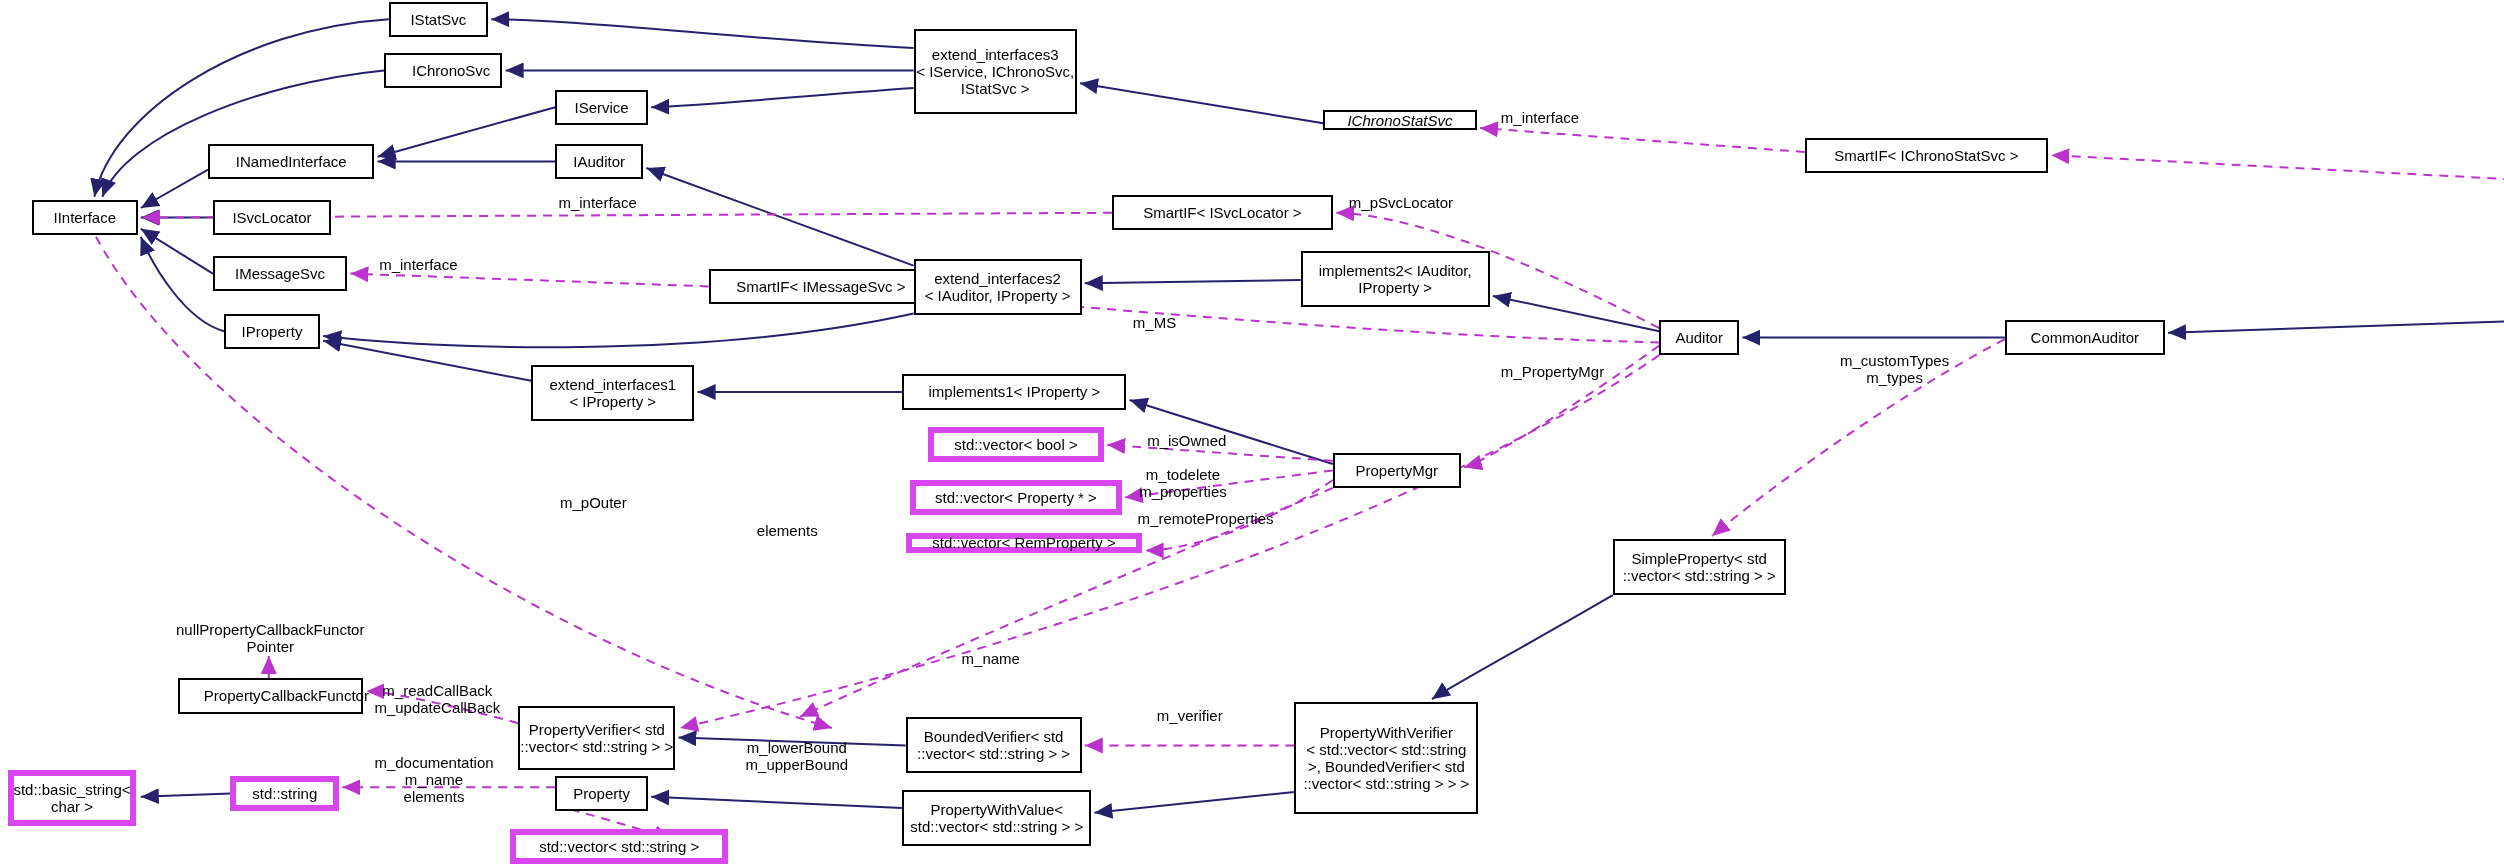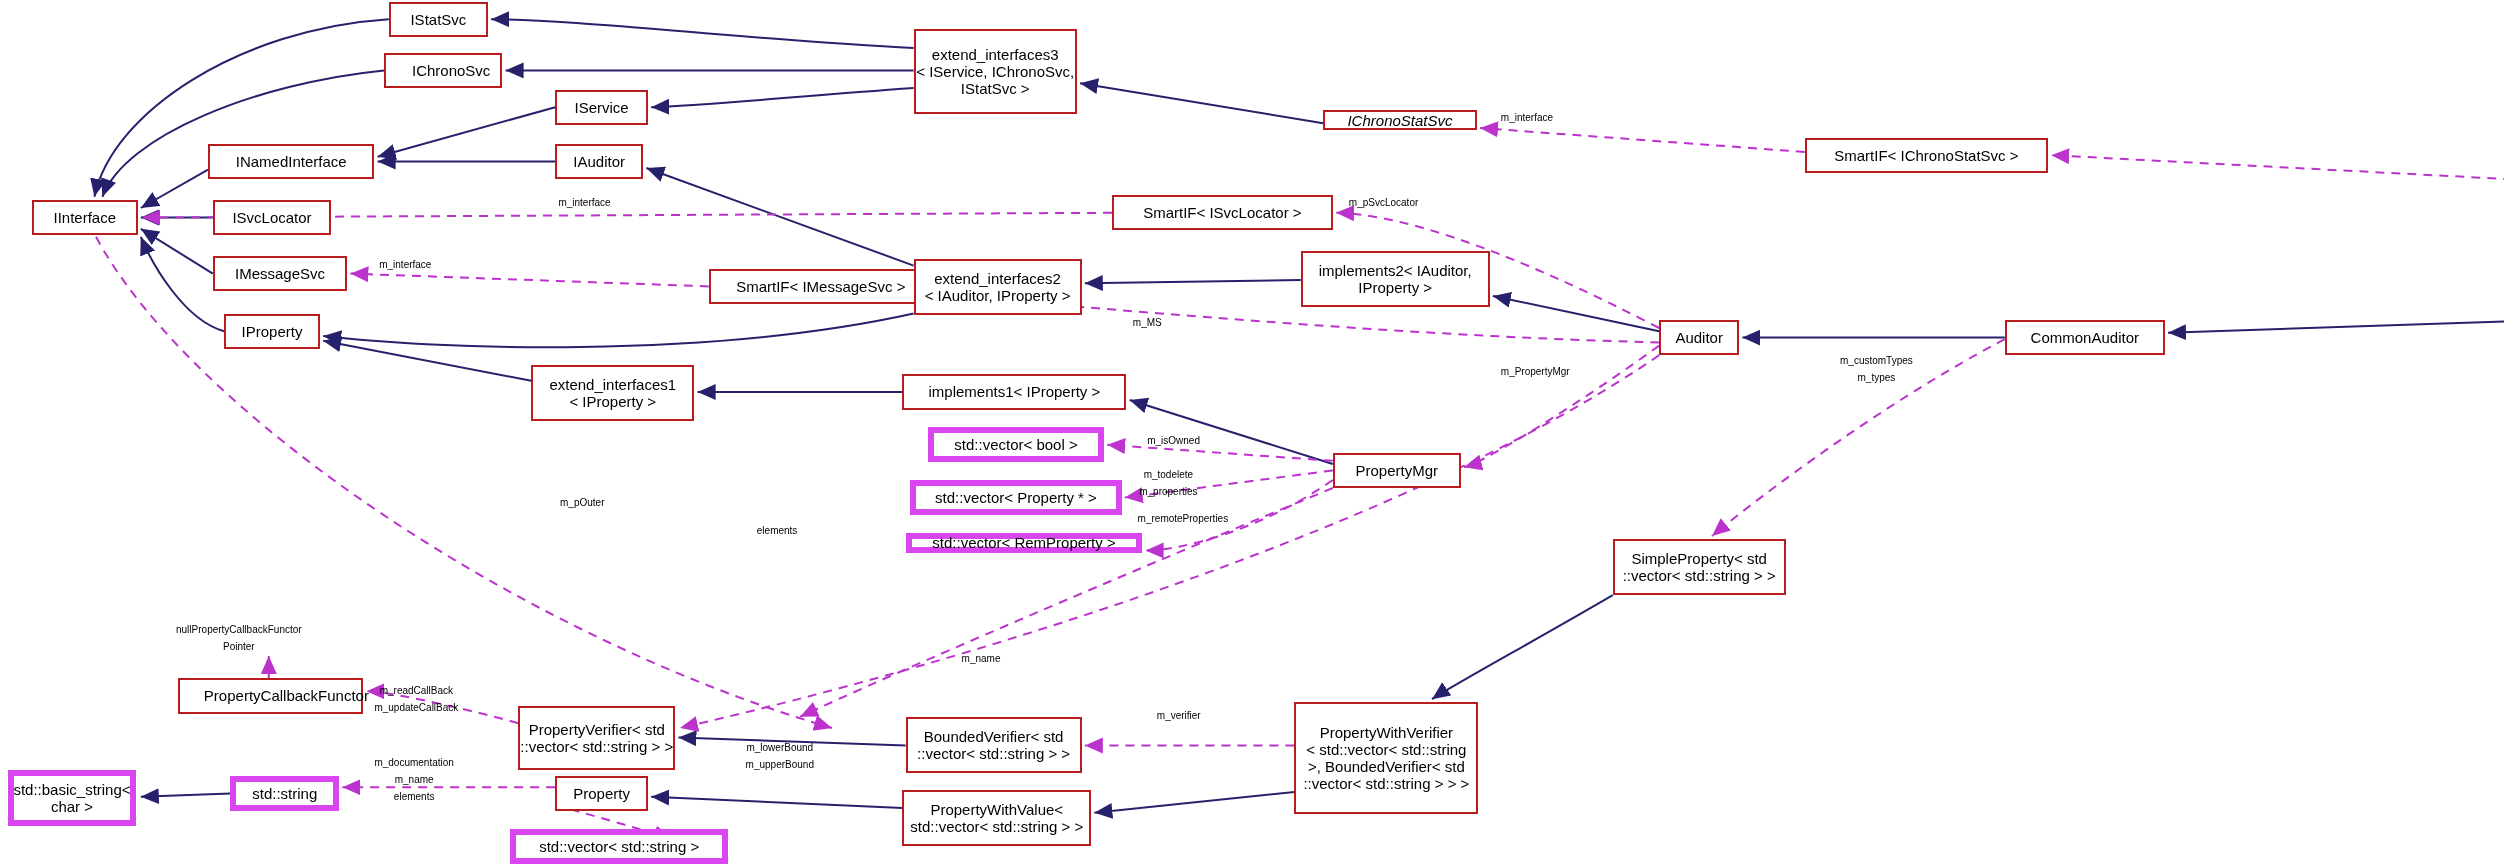--- a/index.html
+++ b/index.html
@@ -3,22 +3,22 @@
 <meta charset="utf-8">
 <style>
   html,body{margin:0;padding:0;background:#ffffff;}
   #canvas{position:relative;width:2504px;height:864px;background:#ffffff;
           font-family:"Liberation Sans", sans-serif;overflow:hidden;}
   svg.edges{position:absolute;left:0;top:0;width:2504px;height:864px;pointer-events:none;}
   .node{position:absolute;box-sizing:border-box;border:6px solid #d946ef;
         background:#ffffff;color:#000000;font-size:15px;line-height:17px;
         text-align:center;display:flex;align-items:center;justify-content:center;
         white-space:pre;padding:1px 4px;}
-  .node.bold{border:2px solid #b91c1c;}
-  .elabel{position:absolute;font-size:10px;color:#000000;white-space:pre;
+  .node.bold{border:2px solid #000000;}
+  .elabel{position:absolute;font-size:15px;color:#000000;white-space:pre;
           line-height:17px;text-align:center;}
 </style>
 </head>
 <body>
 
 <div id="canvas">
 
   <svg class="edges" viewBox="0 0 2504 864">
     <defs>
       <marker id="arrInherit" markerWidth="11" markerHeight="11" refX="9" refY="4" orient="auto">

